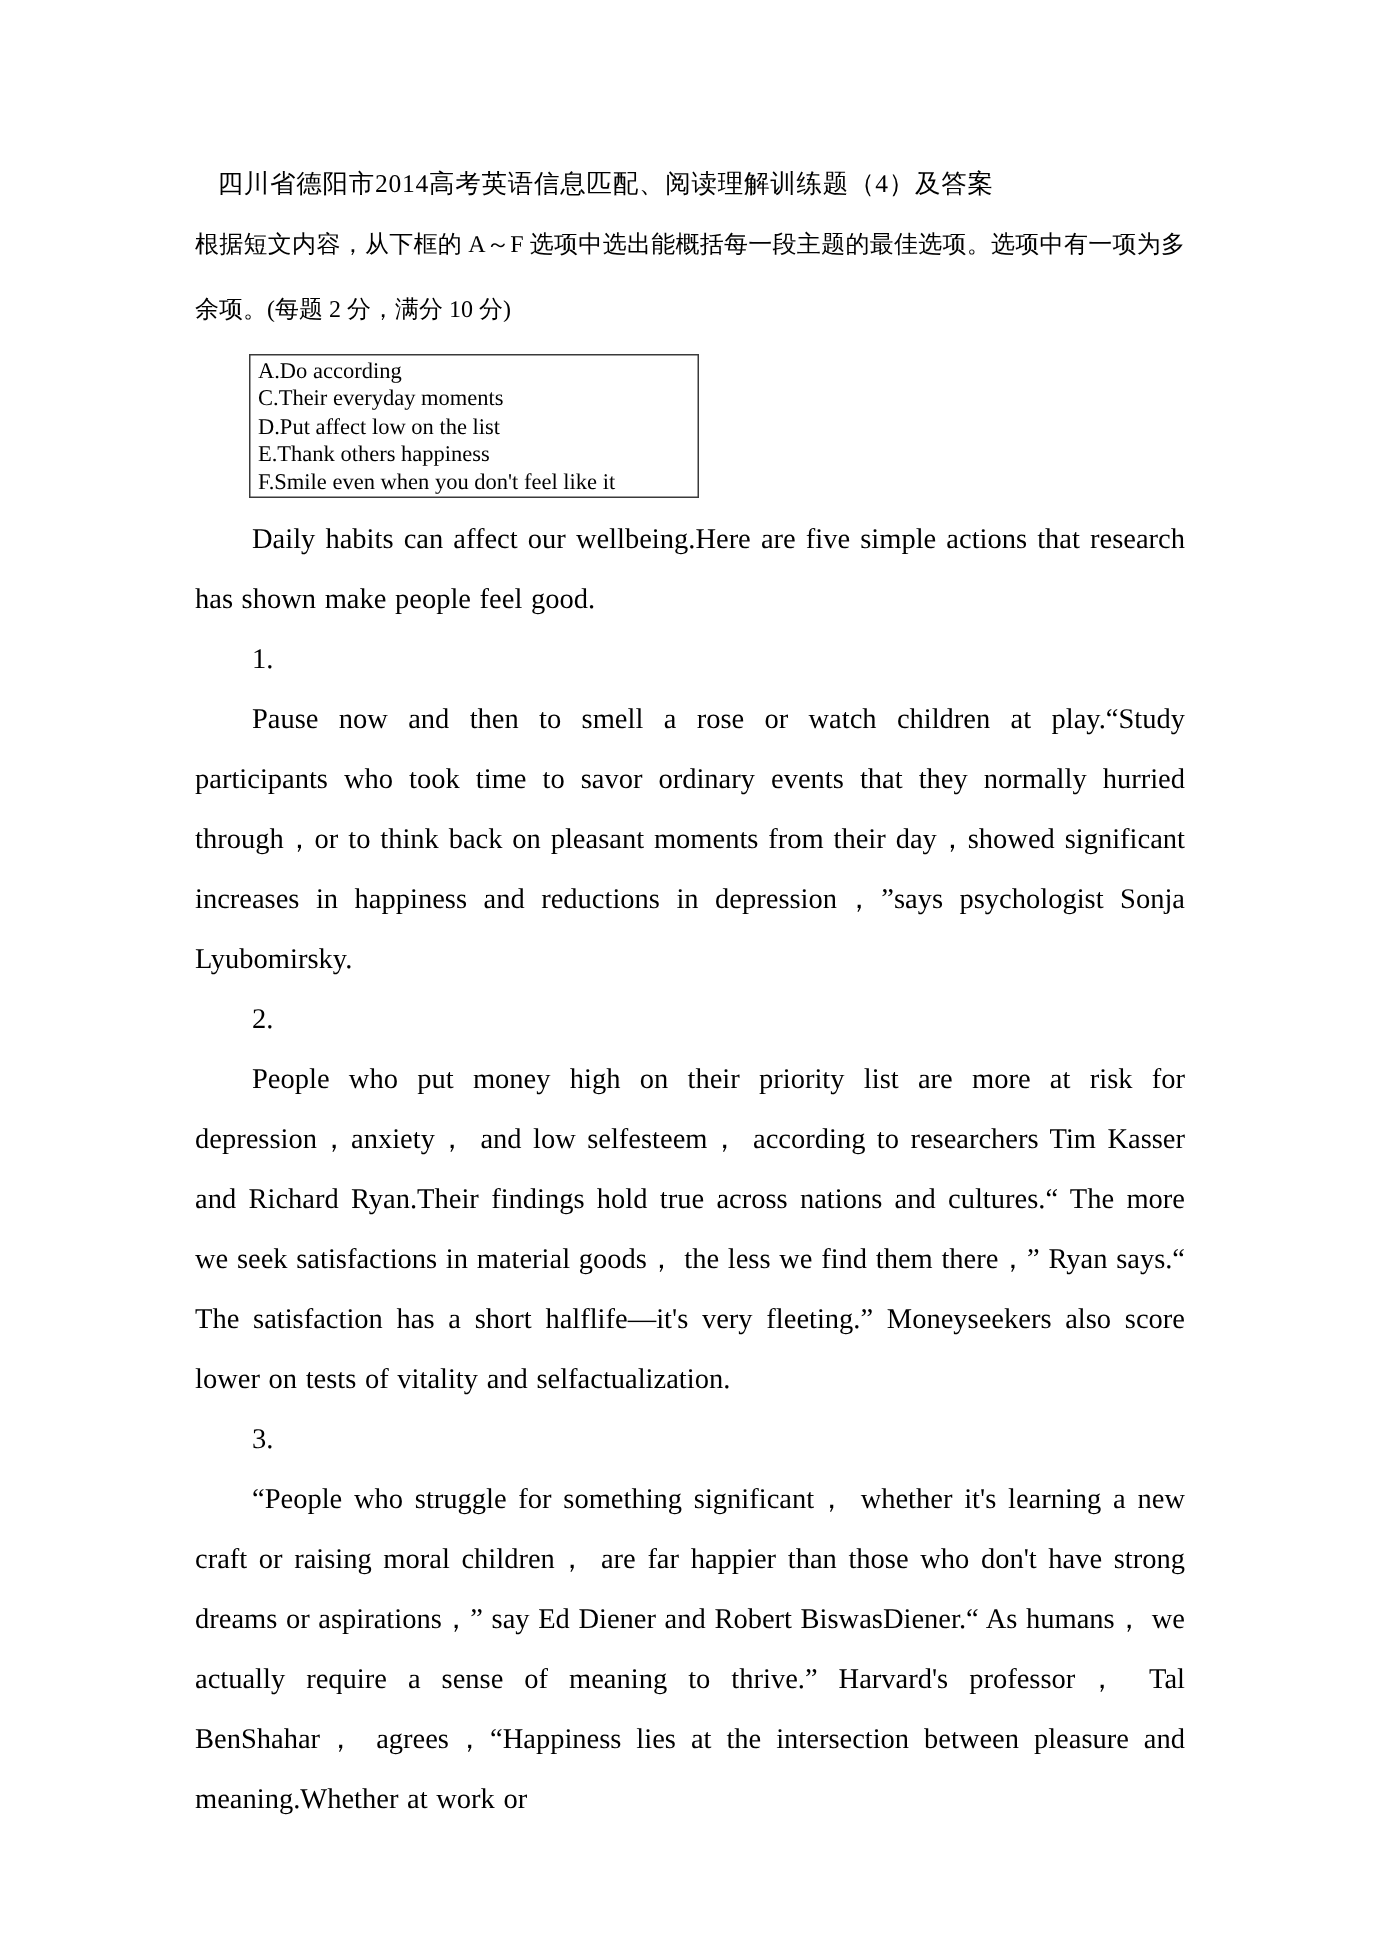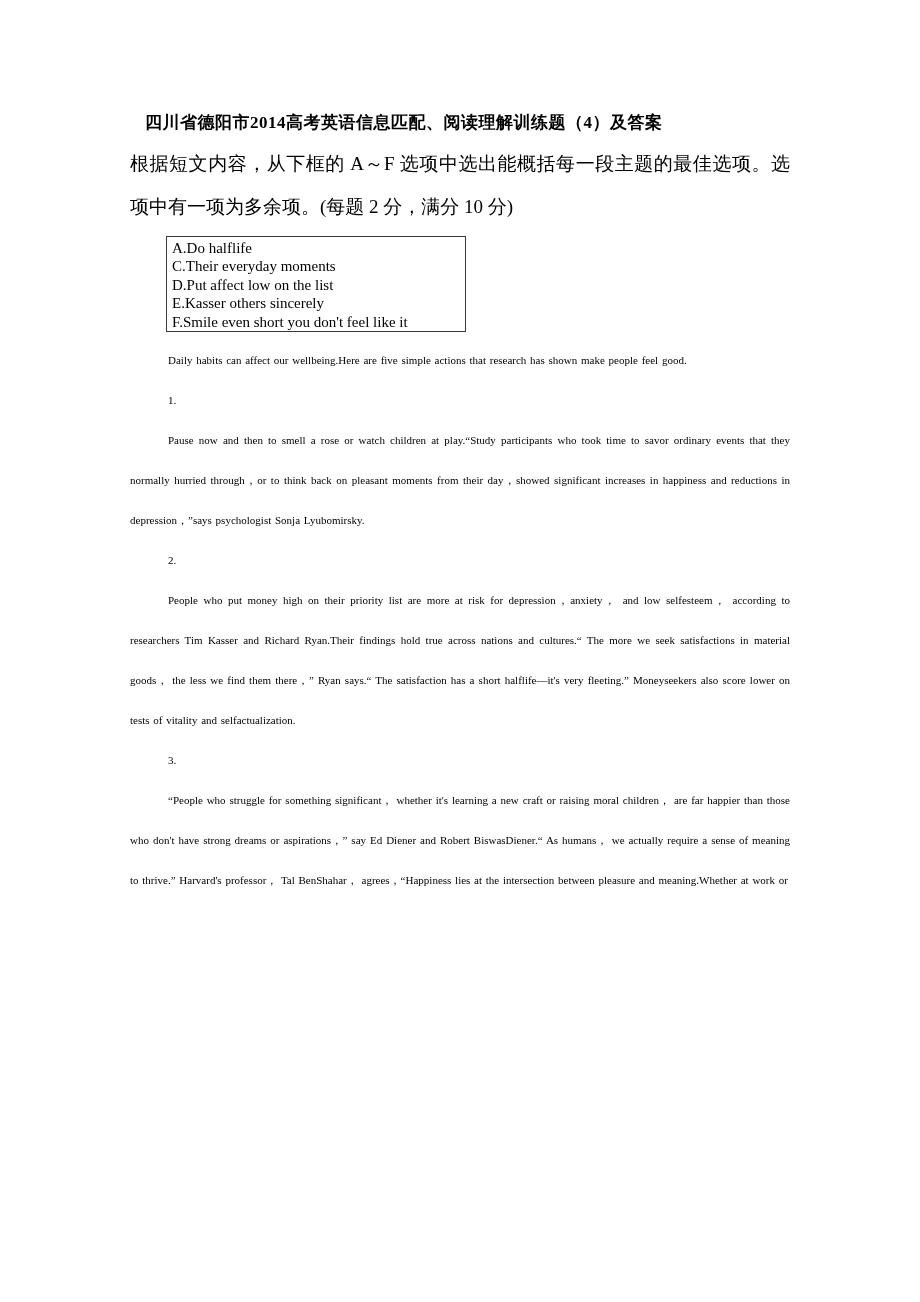--- a/index.html
+++ b/index.html
@@ -13,68 +13,68 @@
   }
   .page {
     width: 920px;
     height: 1302px;
     padding: 108px 130px 20px 130px;
     overflow: hidden;
     background: #ffffff;
   }
   .doc-title {
     font-size: 17px;
-    font-weight: bold;
+    font-weight: normal;
     line-height: 30px;
     padding-left: 15px;
     margin-bottom: 4px;
     letter-spacing: 0.5px;
   }
   .instructions {
-    font-size: 19px;
+    font-size: 16px;
     line-height: 43px;
     text-align: justify;
   }
   .options-box {
     width: 300px;
     margin-left: 36px;
     margin-top: 8px;
     border: 1px solid #3a3a3a;
     padding: 2px 5px 0 5px;
   }
   .option-line {
     font-size: 15px;
     line-height: 18.4px;
     white-space: nowrap;
     overflow: visible;
   }
   .body-text { margin-top: 8px; }
   .para {
-    font-size: 11px;
+    font-size: 19px;
     line-height: 40px;
     text-align: justify;
     text-indent: 38px;
     word-spacing: 1px;
   }
 </style>
 </head>
 <body>
 
 <div class="page">
 
   <h1 class="doc-title">四川省德阳市2014高考英语信息匹配、阅读理解训练题（4）及答案</h1>
 
   <p class="instructions">根据短文内容，从下框的 A～F 选项中选出能概括每一段主题的最佳选项。选项中有一项为多余项。(每题 2 分，满分 10 分)</p>
 
   <div class="options-box">
-    <div class="option-line">A.Do halflife</div>
+    <div class="option-line">A.Do according</div>
     <div class="option-line">C.Their everyday moments</div>
     <div class="option-line">D.Put affect low on the list</div>
-    <div class="option-line">E.Kasser others sincerely</div>
-    <div class="option-line">F.Smile even short you don't feel like it</div>
+    <div class="option-line">E.Thank others happiness</div>
+    <div class="option-line">F.Smile even when you don't feel like it</div>
   </div>
 
   <div class="body-text">
     <p class="para">Daily habits can affect our wellbeing.Here are five simple actions that research has shown make people feel good.</p>
     <p class="para">1.</p>
     <p class="para">Pause now and then to smell a rose or watch children at play.“Study participants who took time to savor ordinary events that they normally hurried through，or to think back on pleasant moments from their day，showed significant increases in happiness and reductions in depression，”says psychologist Sonja Lyubomirsky.</p>
     <p class="para">2.</p>
     <p class="para">People who put money high on their priority list are more at risk for depression，anxiety， and low selfesteem， according to researchers Tim Kasser and Richard Ryan.Their findings hold true across nations and cultures.“ The more we seek satisfactions in material goods， the less we find them there，” Ryan says.“ The satisfaction has a short halflife—it's very fleeting.”  Moneyseekers also score lower on tests of vitality and selfactualization.</p>
     <p class="para">3.</p>
     <p class="para">“People who struggle for something significant， whether it's learning a new craft or raising moral children， are far happier than those who don't have strong dreams or aspirations，” say Ed Diener and Robert BiswasDiener.“ As humans， we actually require a sense of meaning to thrive.” Harvard's professor， Tal BenShahar， agrees，“Happiness lies at the intersection between pleasure and meaning.Whether at work or</p>

